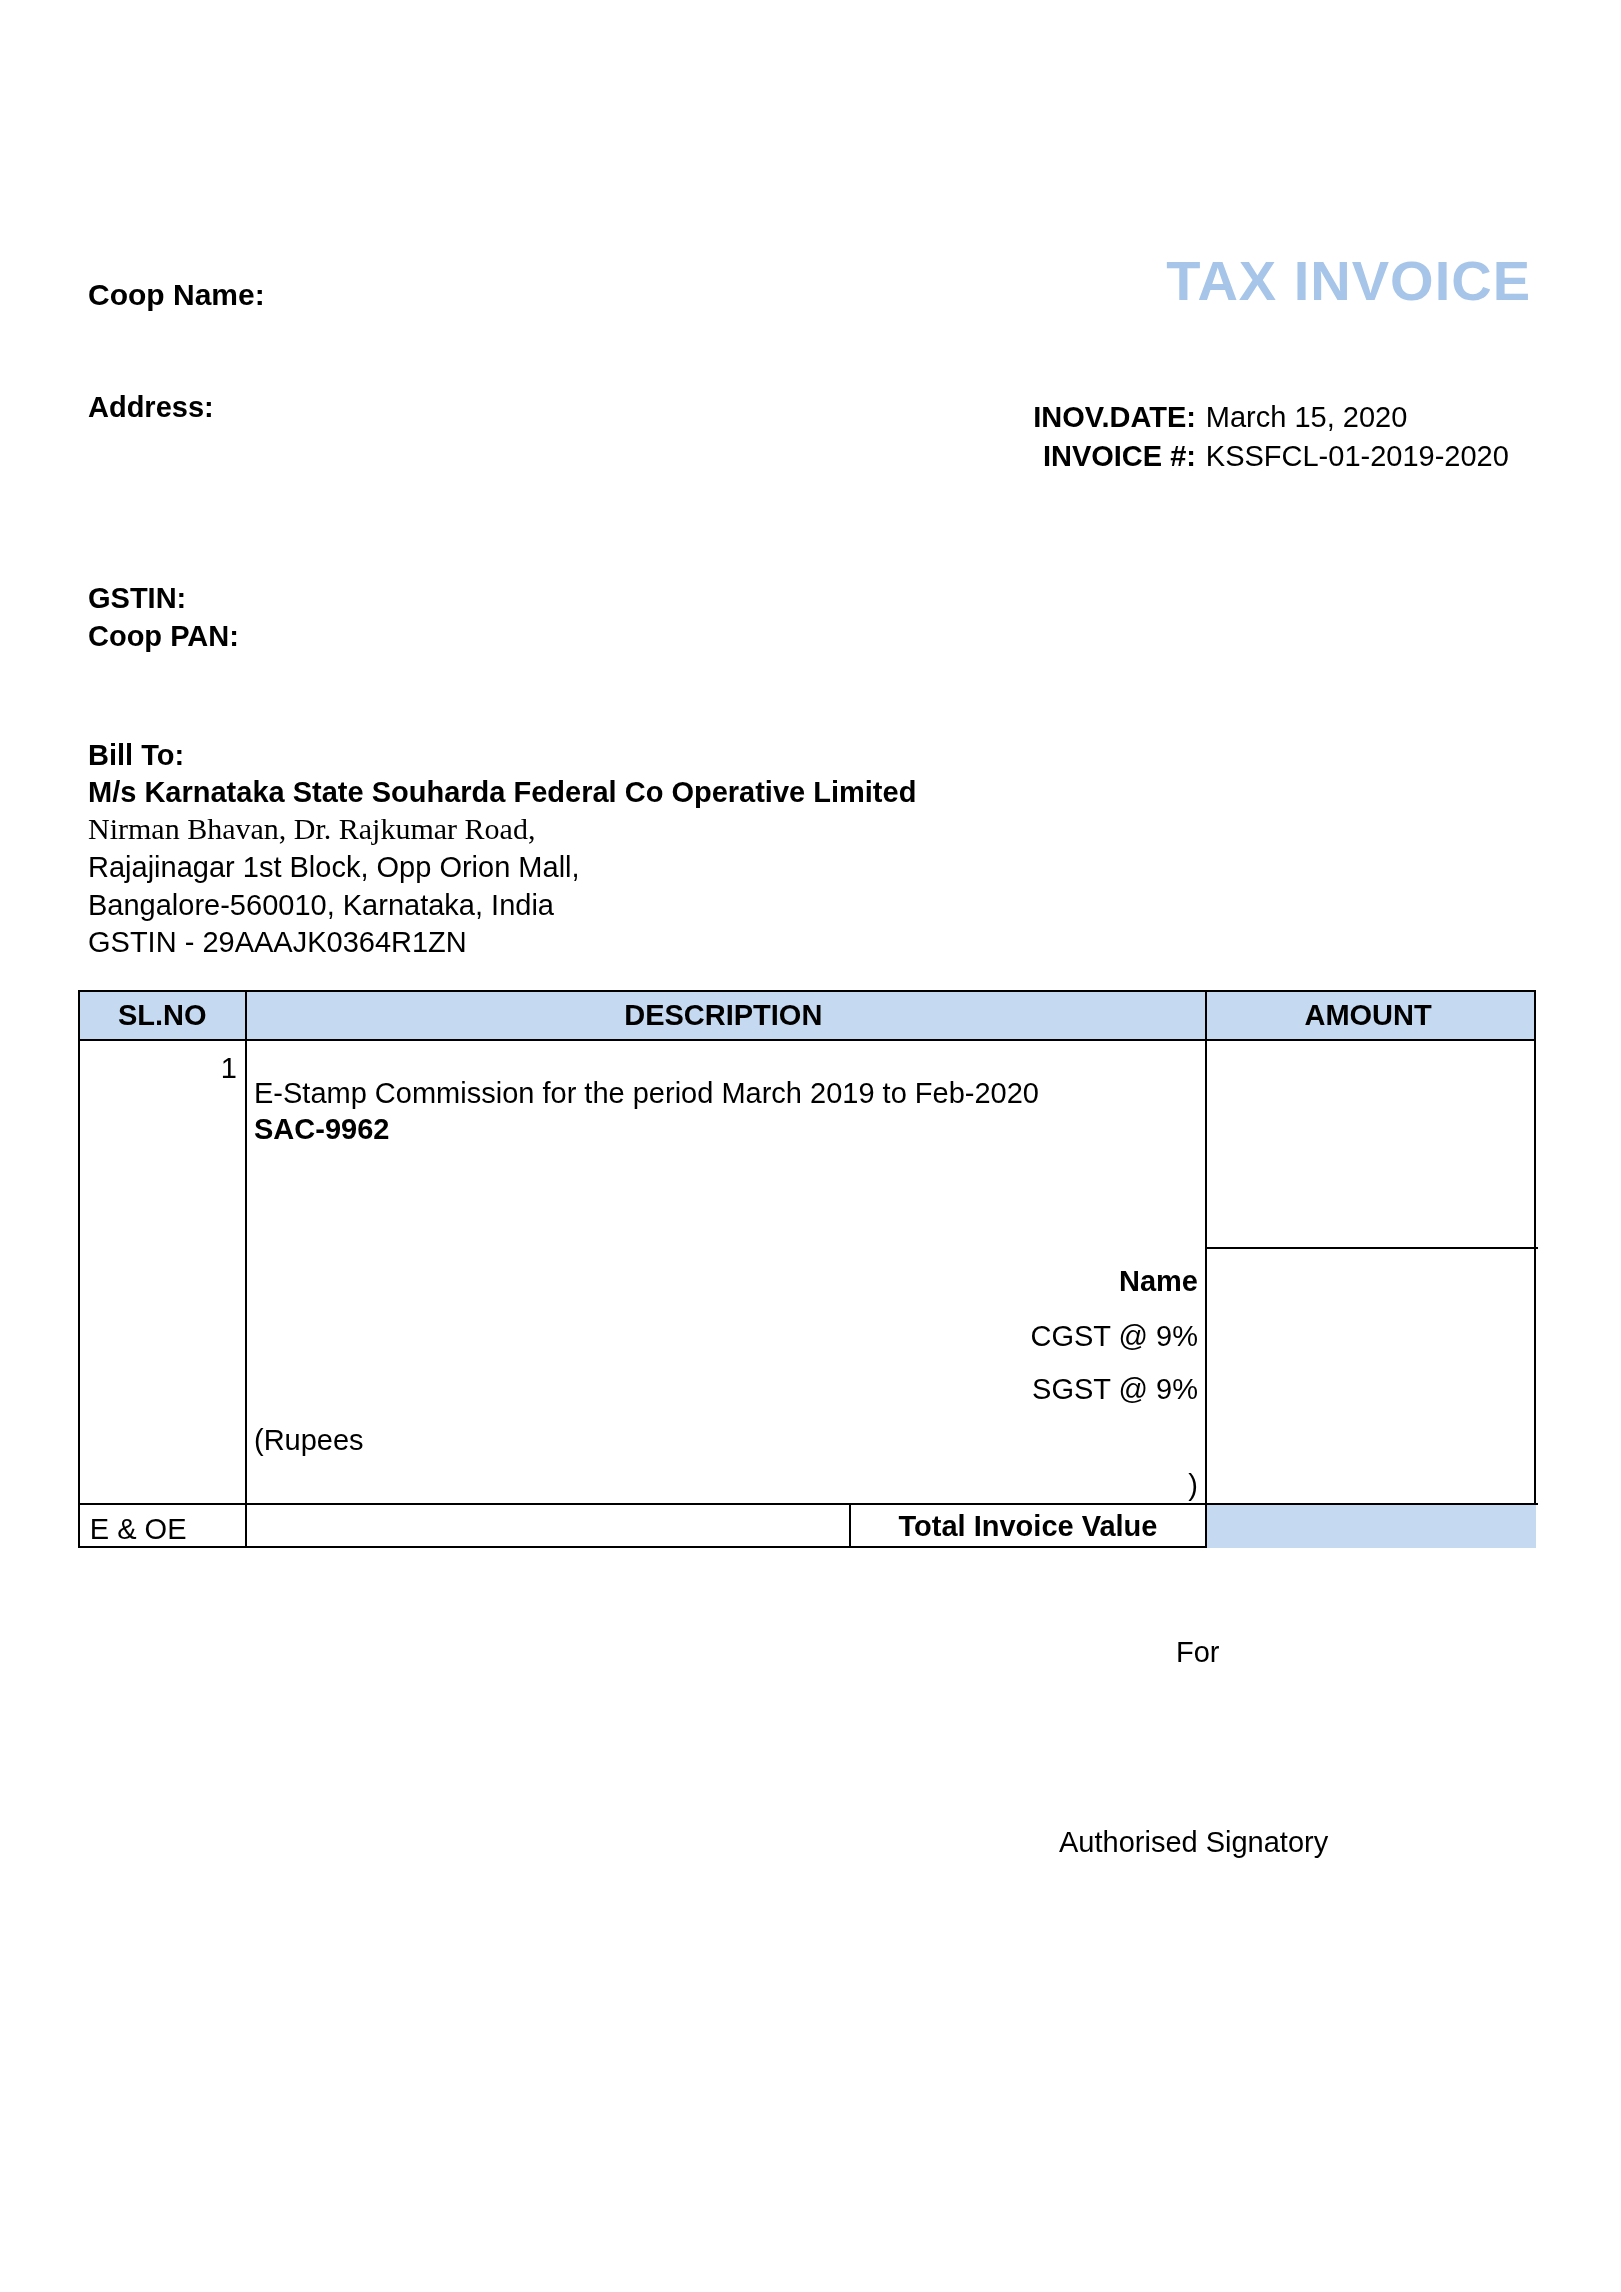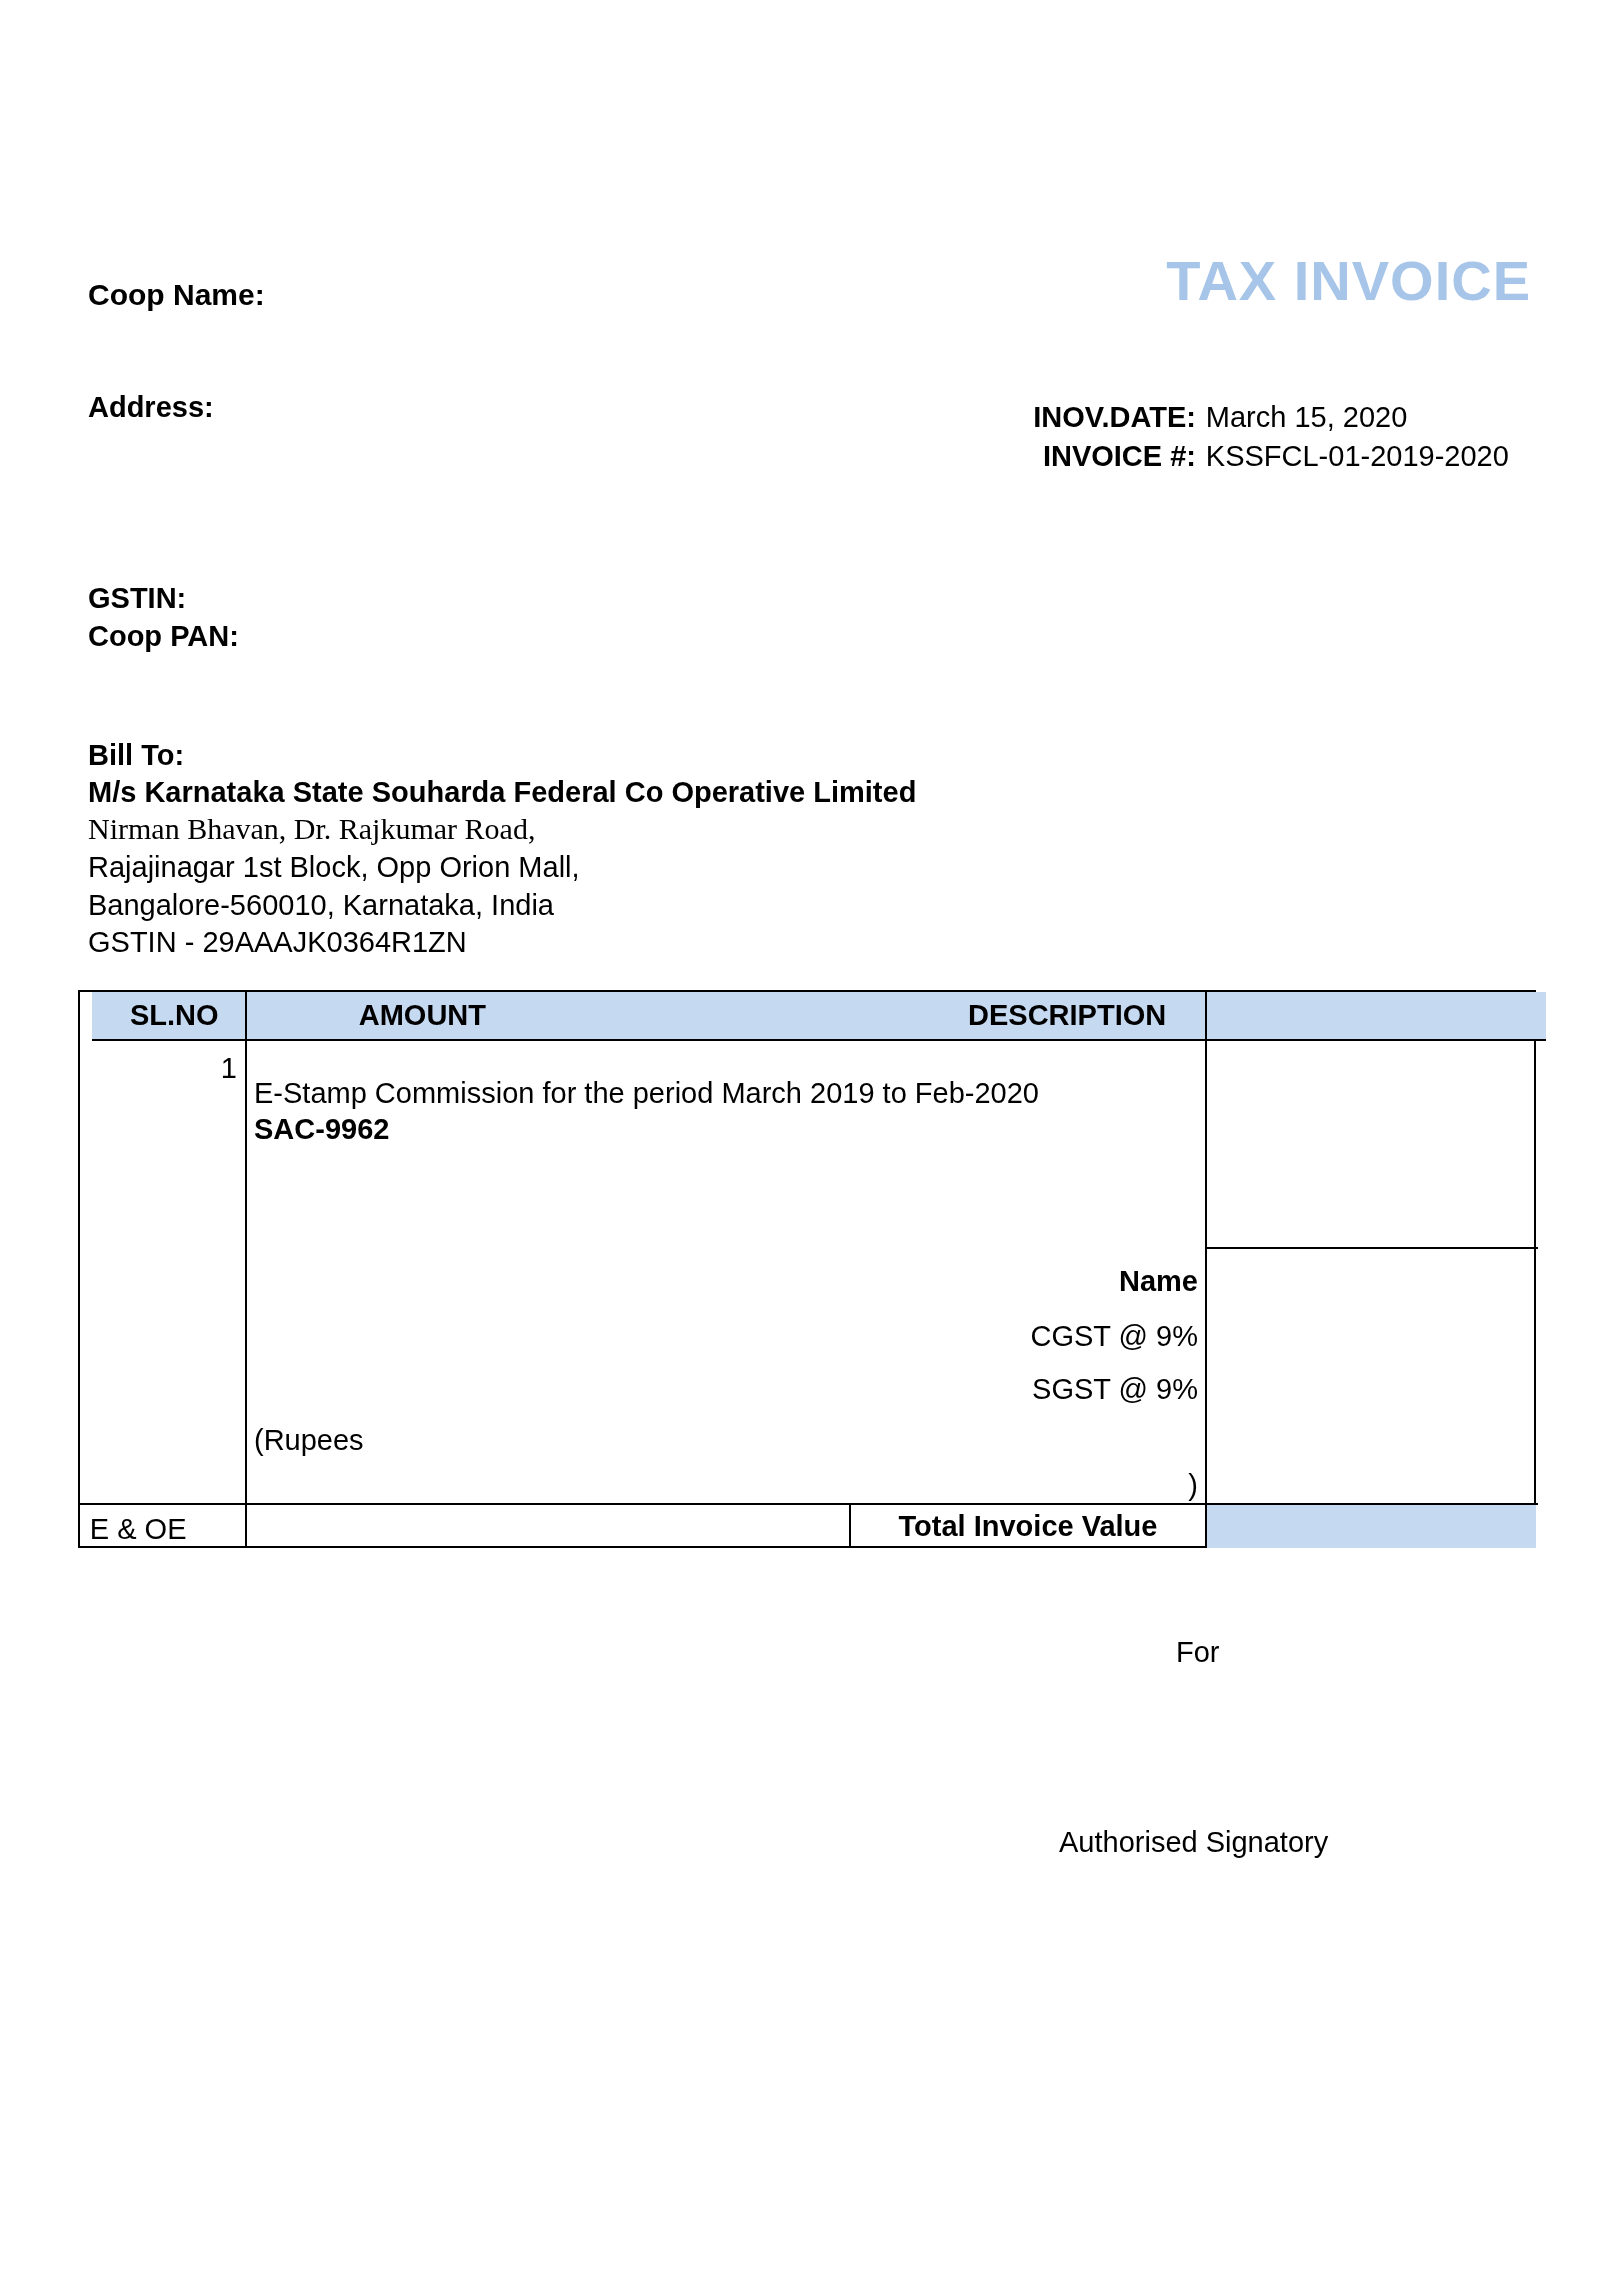--- a/index.html
+++ b/index.html
@@ -30,21 +30,21 @@
     font-weight: bold;
     margin-right: 9.8px;
   }
   
   .inv-table {
     left: 78px; top: 990px;
     width: 1458px; height: 558px;
     border: 2px solid #000;
   }
   .hdr-bg {
-    left: 12px; top: 0; width: 100%; height: 49px;
+    left: 0; top: 0; width: 100%; height: 49px;
     background: #C5D9F1;
     border-bottom: 2px solid #000;
     display: flex;
   }
   .hdr-cell { display: flex; align-items: center; justify-content: center; font-weight: bold; }
   .vline { width: 2px; background: #000; }
   .hline { height: 2px; background: #000; }
   .footer-amt-bg {
     background: #C5D9F1;
   }
@@ -76,22 +76,22 @@
 <div class="abs b" style="left:88px; top:775px;">M/s Karnataka State Souharda Federal Co Operative Limited</div>
 <div class="abs serif" style="left:88px; top:811px;">Nirman Bhavan, Dr. Rajkumar Road,</div>
 <div class="abs" style="left:88px; top:850px;">Rajajinagar 1st Block, Opp Orion Mall,</div>
 <div class="abs" style="left:88px; top:888px;">Bangalore-560010, Karnataka, India</div>
 <div class="abs" style="left:88px; top:925px;">GSTIN - 29AAAJK0364R1ZN</div>
 
 <div class="abs inv-table">
 
   <div class="abs hdr-bg">
     <div class="hdr-cell" style="width:165px;">SL.NO</div>
+    <div class="hdr-cell" style="width:961px;">DESCRIPTION</div>
     <div class="hdr-cell" style="width:333px;">AMOUNT</div>
-    <div class="hdr-cell" style="width:961px;">DESCRIPTION</div>
   </div>
 
   <div class="abs footer-amt-bg" style="left:1127px; top:513px; width:329px; height:43px;"></div>
 
   <div class="abs vline" style="left:165px; top:0; height:556px;"></div>
   <div class="abs vline" style="left:1125px; top:0; height:556px;"></div>
   <div class="abs vline" style="left:769px; top:511px; height:45px;"></div>
 
   <div class="abs hline" style="left:1125px; top:255px; width:333px;"></div>
   <div class="abs hline" style="left:0; top:511px; width:1458px;"></div>

